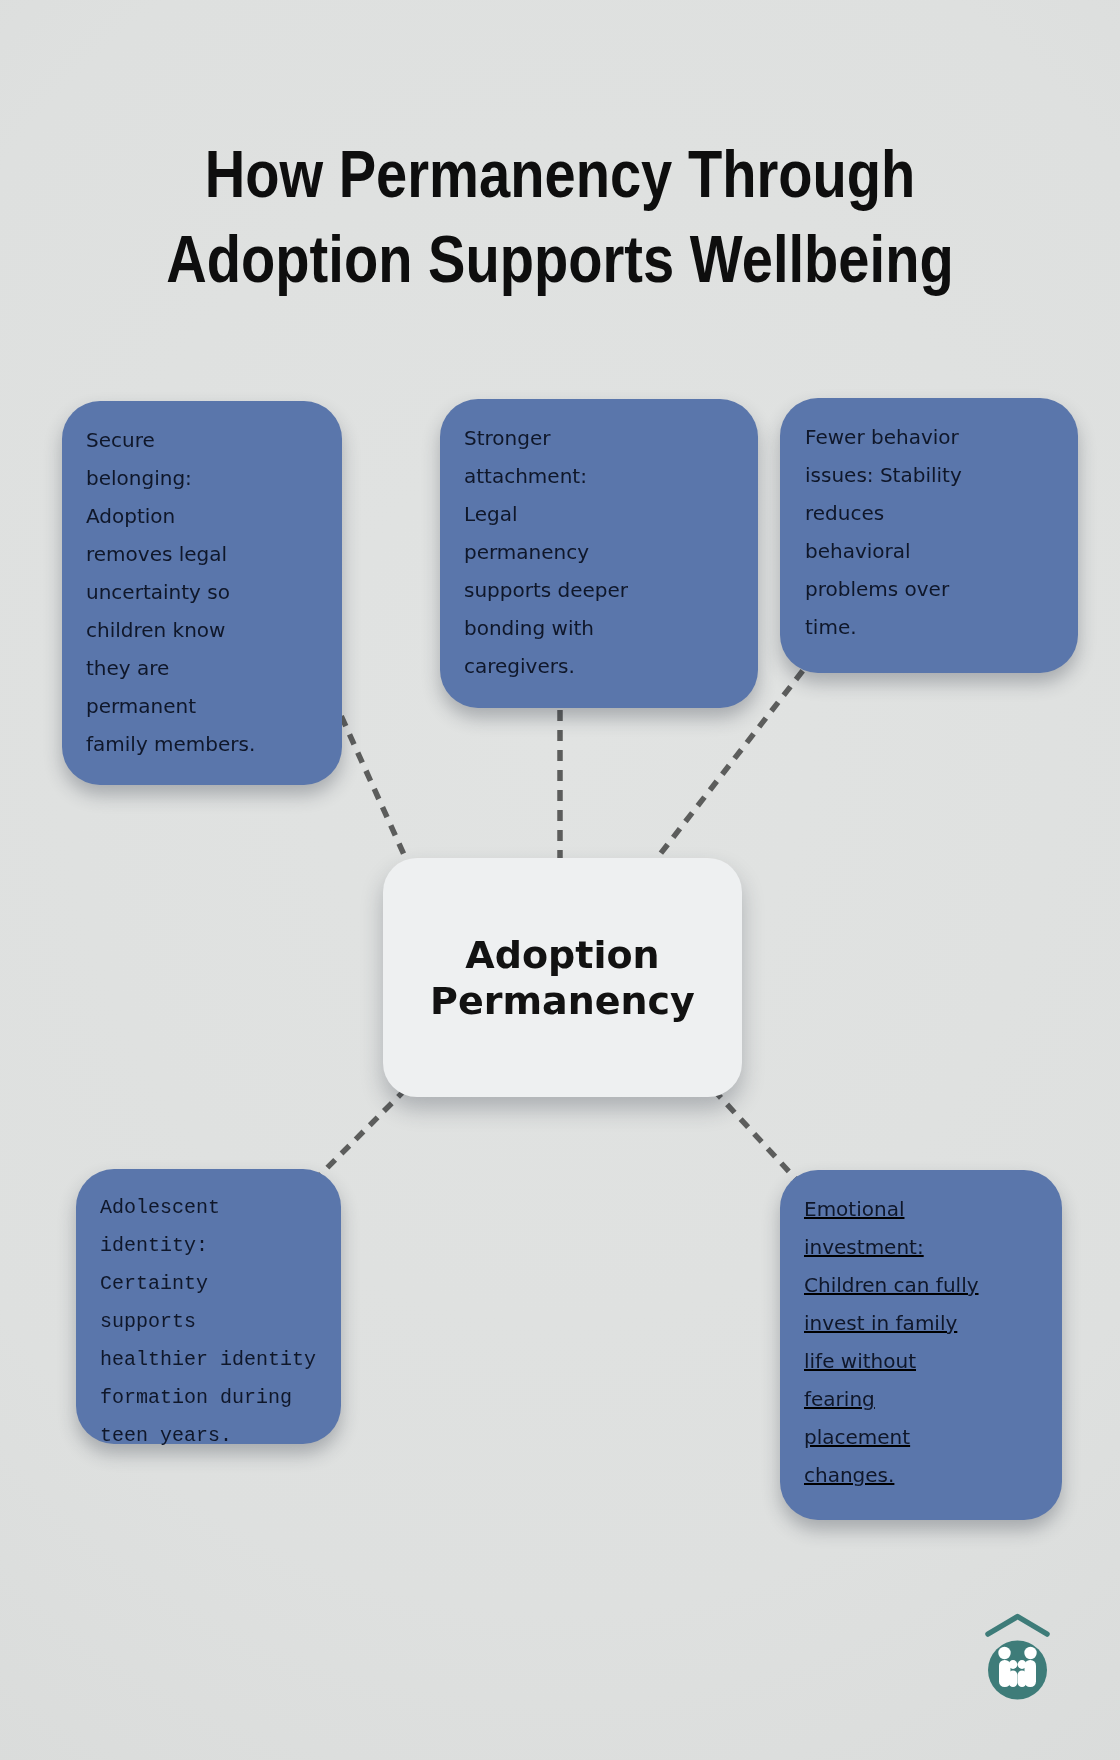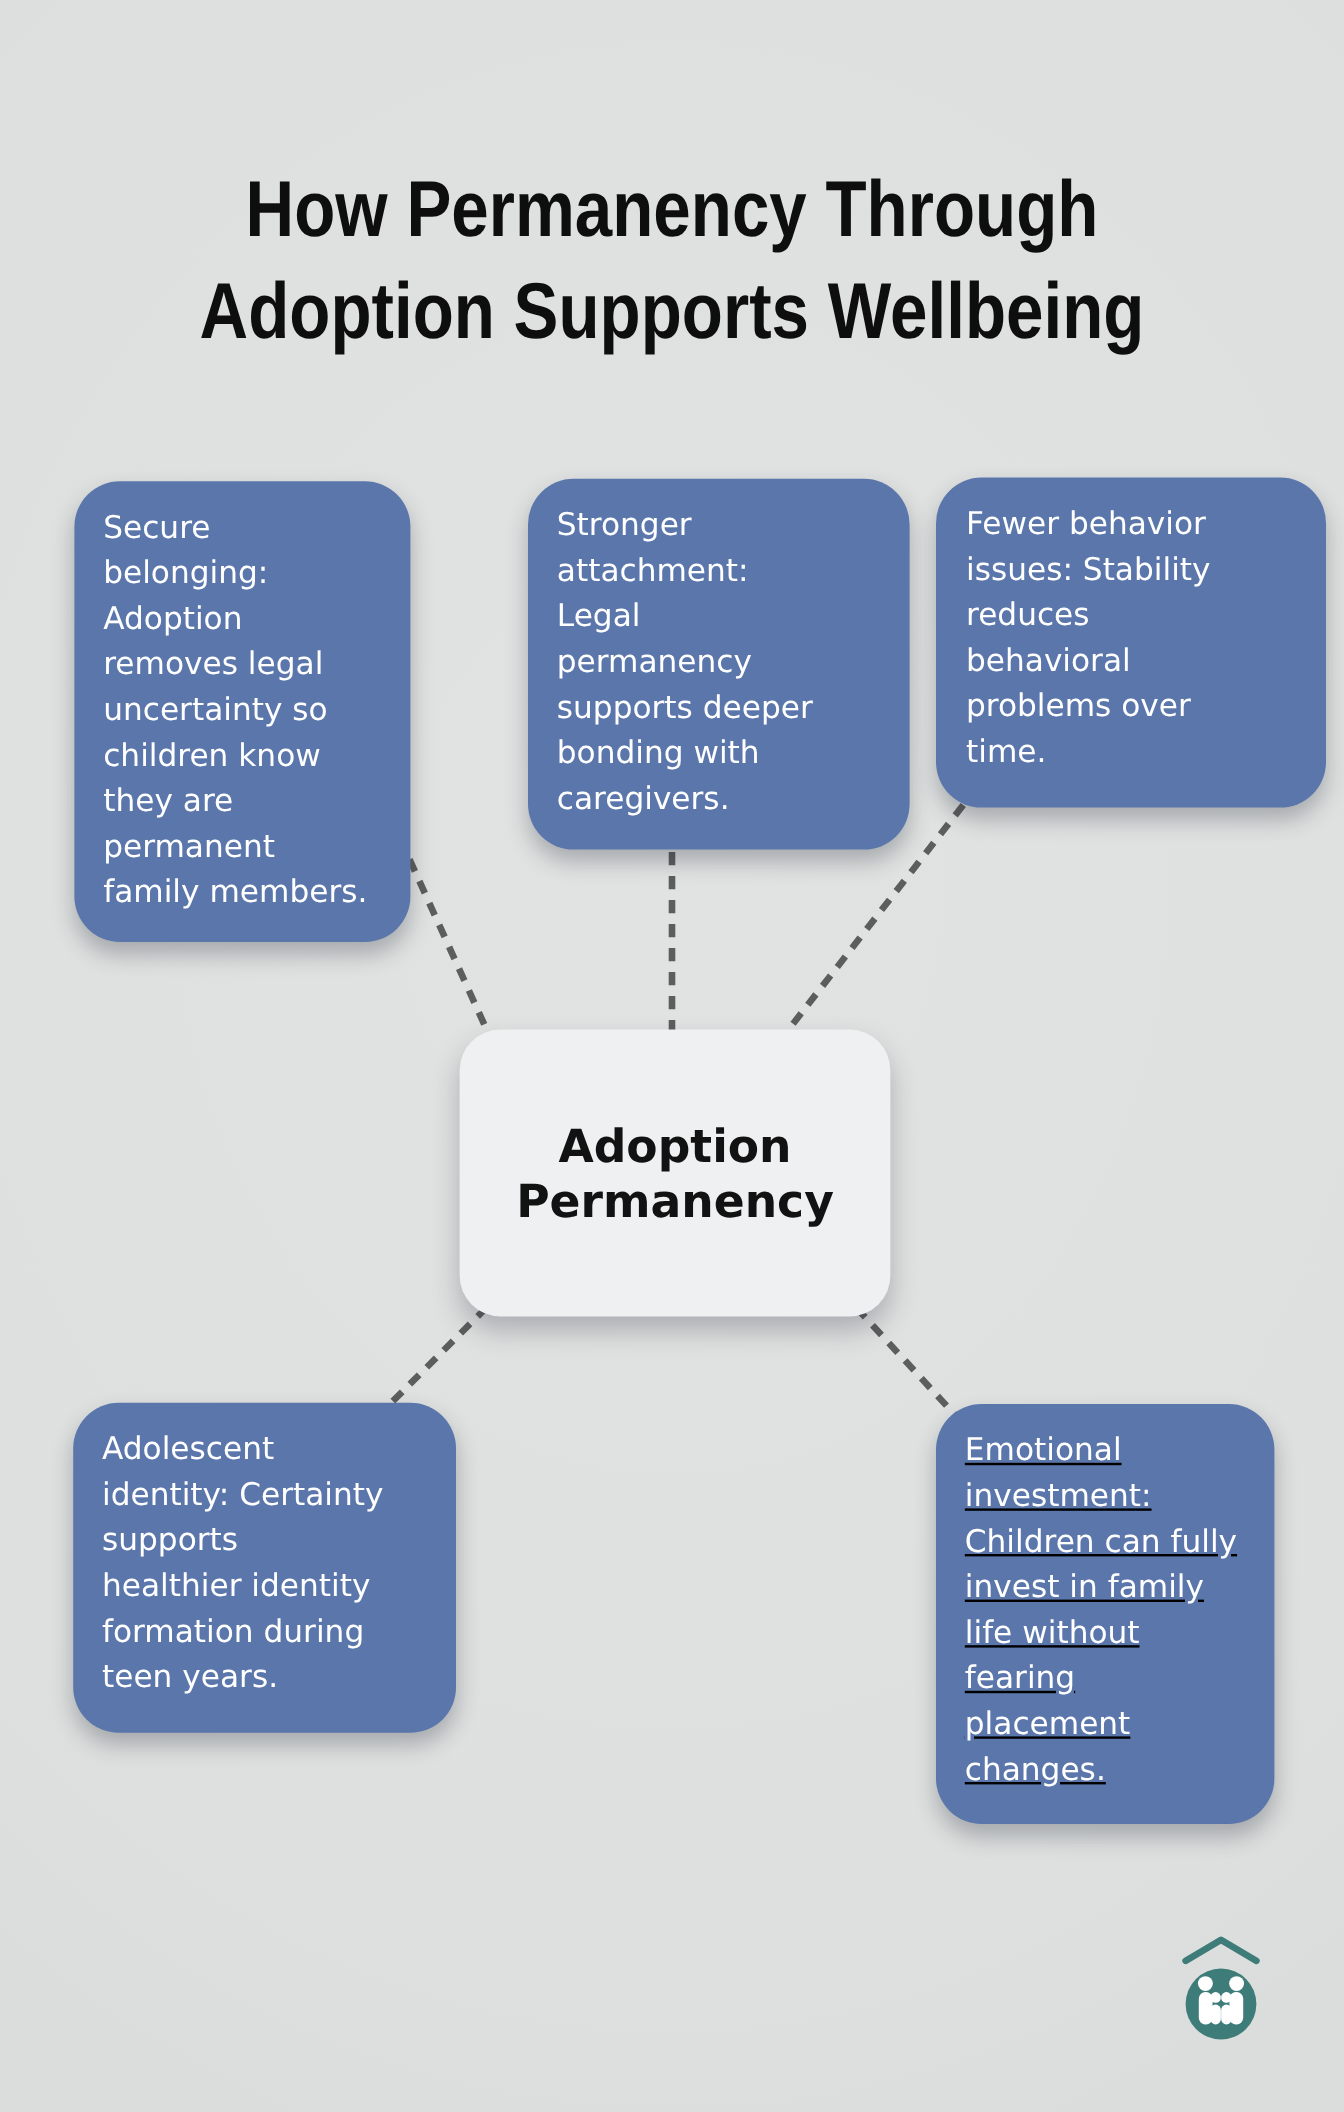--- a/index.html
+++ b/index.html
@@ -38,22 +38,22 @@
   }
   .card {
     position: absolute;
     box-sizing: border-box;
     background: #5a76ab;
     border-radius: 38px;
     box-shadow: 0 10px 18px rgba(40, 45, 60, 0.30);
     padding: 20px 24px;
   }
   .card-text {
-    color: #ffffff;
-    font-size: 26px;
+    color: #0f172a;
+    font-size: 20px;
     line-height: 38px;
     white-space: pre-line;
   }
   .center-node {
     position: absolute;
     left: 383px;
     top: 858px;
     width: 359px;
     height: 239px;
     background: #eef0f1;
@@ -74,22 +74,22 @@
   .logo {
     position: absolute;
     left: 980px;
     top: 1609px;
     width: 75px;
     height: 95px;
   }
   
   #card-0 { left: 62px;  top: 401px;  width: 280px; height: 384px; }
   #card-1 { left: 440px; top: 399px;  width: 318px; height: 309px; }
-  #card-2 { left: 780px; top: 398px;  width: 325px; height: 275px; padding-left: 25px; }
-  #card-3 { left: 61px;  top: 1169px; width: 319px; height: 275px; }
+  #card-2 { left: 780px; top: 398px;  width: 298px; height: 275px; padding-left: 25px; }
+  #card-3 { left: 76px;  top: 1169px; width: 265px; height: 275px; font-family: Liberation Mono, monospace; }
   #card-4 { left: 780px; top: 1170px; width: 282px; height: 350px; text-decoration: underline; }
 </style>
 </head>
 <body>
 
 <div id="canvas">
 
   <h1 class="title">How Permanency Through
 Adoption Supports Wellbeing</h1>
 

